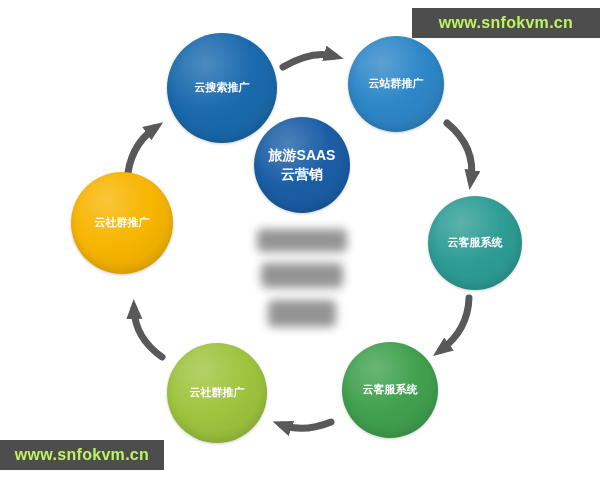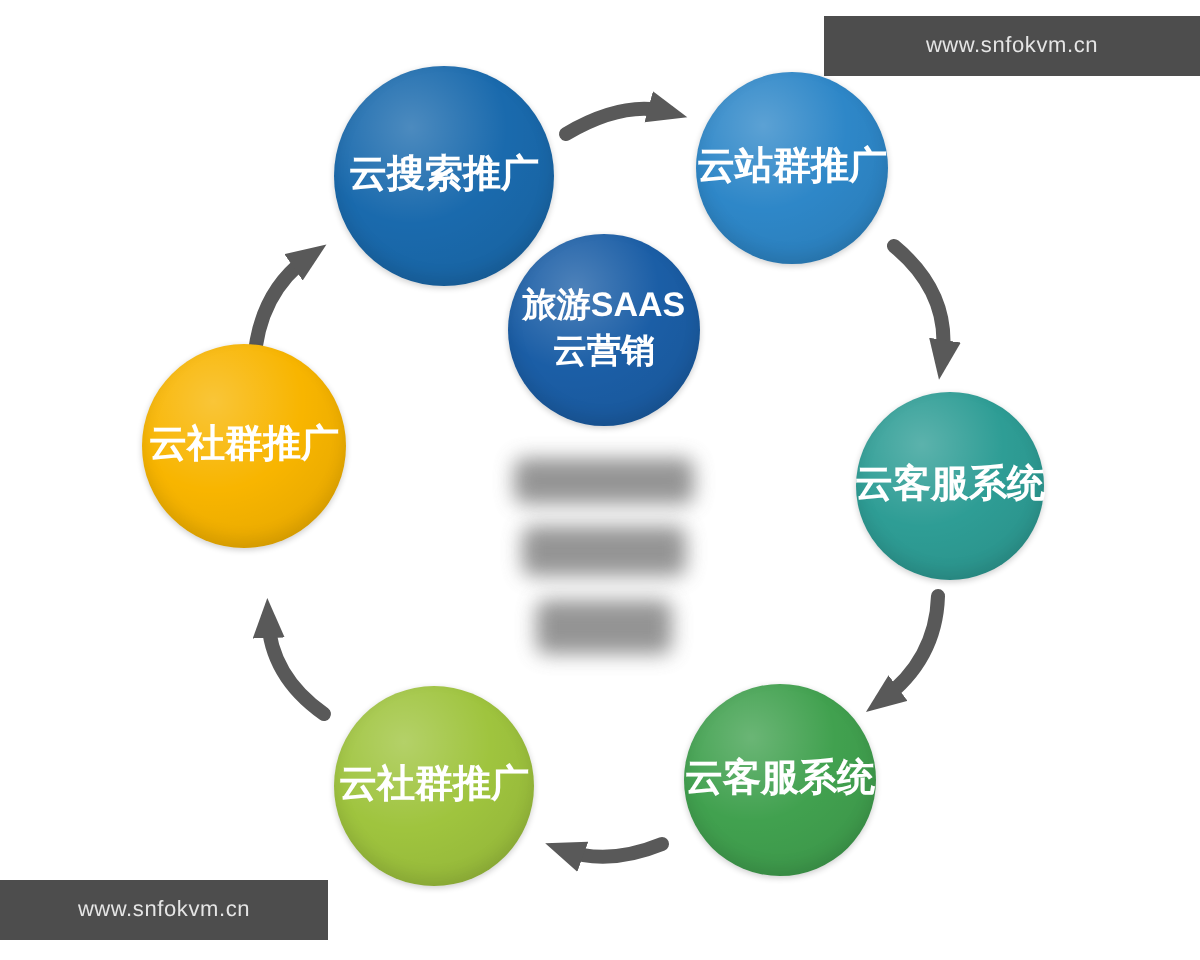--- a/index.html
+++ b/index.html
@@ -3,35 +3,35 @@
 <meta charset="utf-8">
 <style>
   html,body{margin:0;padding:0;background:#ffffff;}
   .stage{
     position:relative;width:600px;height:480px;overflow:hidden;
     background:#ffffff;
     font-family:"Liberation Sans", sans-serif;
   }
   .banner{
     position:absolute;display:flex;align-items:center;justify-content:center;
-    color:#e5e5e5;font-weight:normal;font-size:11px;letter-spacing:.3px;
+    color:#bef264;font-weight:bold;font-size:16px;letter-spacing:.3px;
   }
   .banner.top-right{right:0;top:8px;width:188px;height:30px;}
   .banner.bottom-left{left:0;bottom:10px;width:164px;height:30px;}
   .arrows{position:absolute;left:0;top:0;}
   .node{
     position:absolute;border-radius:50%;
     display:flex;flex-direction:column;align-items:center;justify-content:center;
     background-image:radial-gradient(circle at 35% 28%, rgba(255,255,255,.22), rgba(255,255,255,0) 45%, rgba(0,0,0,.10));
     box-shadow:0 1px 3px rgba(0,0,0,.20), inset 0 -4px 8px rgba(0,0,0,.10);
   }
   .node-label{
-    color:#ffffff;font-weight:bold;font-size:19px;white-space:nowrap;line-height:1.3;font-family:Liberation Mono, monospace;
+    color:#ffffff;font-weight:bold;font-size:11px;white-space:nowrap;line-height:1.3;font-family:Liberation Mono, monospace;
   }
-  .center-line{color:#ffffff;font-weight:bold;font-size:17px;line-height:1.35;white-space:nowrap;}
+  .center-line{color:#ffffff;font-weight:bold;font-size:14px;line-height:1.35;white-space:nowrap;}
   
   .pos0{left:167px;top:33px;width:110px;height:110px;}   
   .pos1{left:348px;top:36px;width:96px;height:96px;}     
   .pos2{left:428px;top:196px;width:94px;height:94px;}    
   .pos3{left:342px;top:342px;width:96px;height:96px;}    
   .pos4{left:167px;top:343px;width:100px;height:100px;}  
   .pos5{left:71px;top:172px;width:102px;height:102px;}   
   .pos-center{left:254px;top:117px;width:96px;height:96px;}
   
   .blur-line{position:absolute;border-radius:5px;filter:blur(5px);opacity:.8;}

